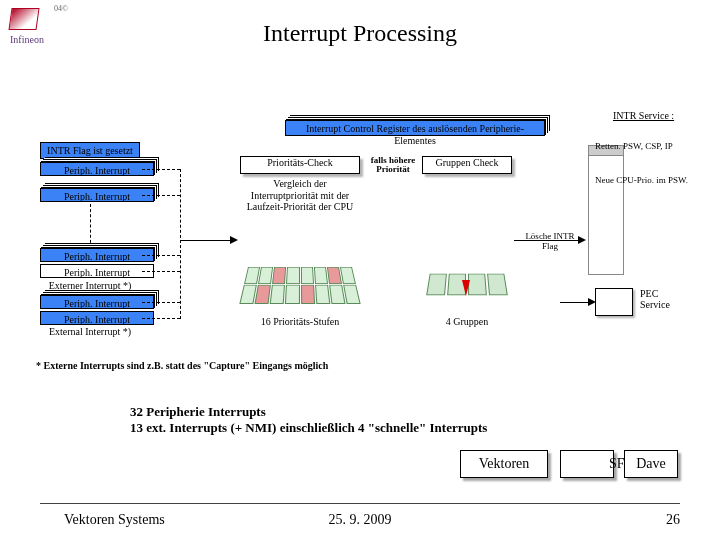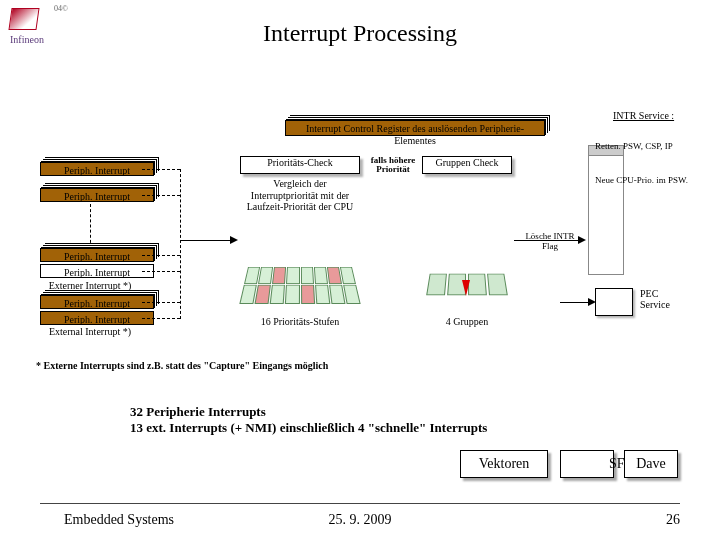--- a/index.html
+++ b/index.html
@@ -36,21 +36,21 @@
     color: #000;
   }
   .canvas {
     position: absolute;
     top: 120px; left: 30px;
     width: 660px; height: 260px;
   }
   .box {
     position: absolute;
     border: 1px solid #000;
-    background: #a16207;
+    background: #3b82f6;
     font-size: 10px;
     text-align: center;
     padding: 2px 4px;
   }
   .stacked {
     box-shadow: 1px -1px 0 #000, 2px -2px 0 #fff, 3px -3px 0 #000, 4px -4px 0 #fff, 5px -5px 0 #000;
   }
   .panel {
     position: absolute;
     border: 1px solid #000;
@@ -185,20 +185,21 @@
   <div class="logo-mark">Infineon</div>
 </div>
 <div class="slide-id">04©</div>
 
 <div class="title">Interrupt Processing</div>
 
 <div class="canvas">
 
   <div class="box stacked intr-top">Interrupt Control Register des auslösenden Peripherie-Elementes</div>
 
+  <div class="box flag-tag">INTR Flag ist gesetzt</div>
 
   <div class="box stacked periph p1">Periph. Interrupt</div>
   <div class="box stacked periph p2">Periph. Interrupt</div>
   <div class="dash-v" style="top:84px;left:60px;height:44px;"></div>
   <div class="box stacked periph p3">Periph. Interrupt</div>
   <div class="box periph p4">Periph. Interrupt</div>
   <div class="subcap sc1">Externer Interrupt *)</div>
   <div class="box stacked periph p5">Periph. Interrupt</div>
   <div class="box periph p6">Periph. Interrupt</div>
   <div class="subcap sc2">External Interrupt *)</div>
@@ -270,15 +271,15 @@
 <div class="summary">
   <div>32 Peripherie Interrupts</div>
   <div>13 ext. Interrupts (+ NMI) einschließlich 4 "schnelle" Interrupts</div>
 </div>
 
 <div class="btn btn-vec">Vektoren</div>
 <div class="btn btn-sfr">SFR</div>
 <div class="btn btn-dave">Dave</div>
 
 <div class="foot-line"></div>
-<div class="foot-l">Embedded Systems</div>
+<div class="foot-l">Vektoren Systems</div>
 <div class="foot-c">25. 9. 2009</div>
 <div class="foot-r">26</div>
 
 </body></html>

